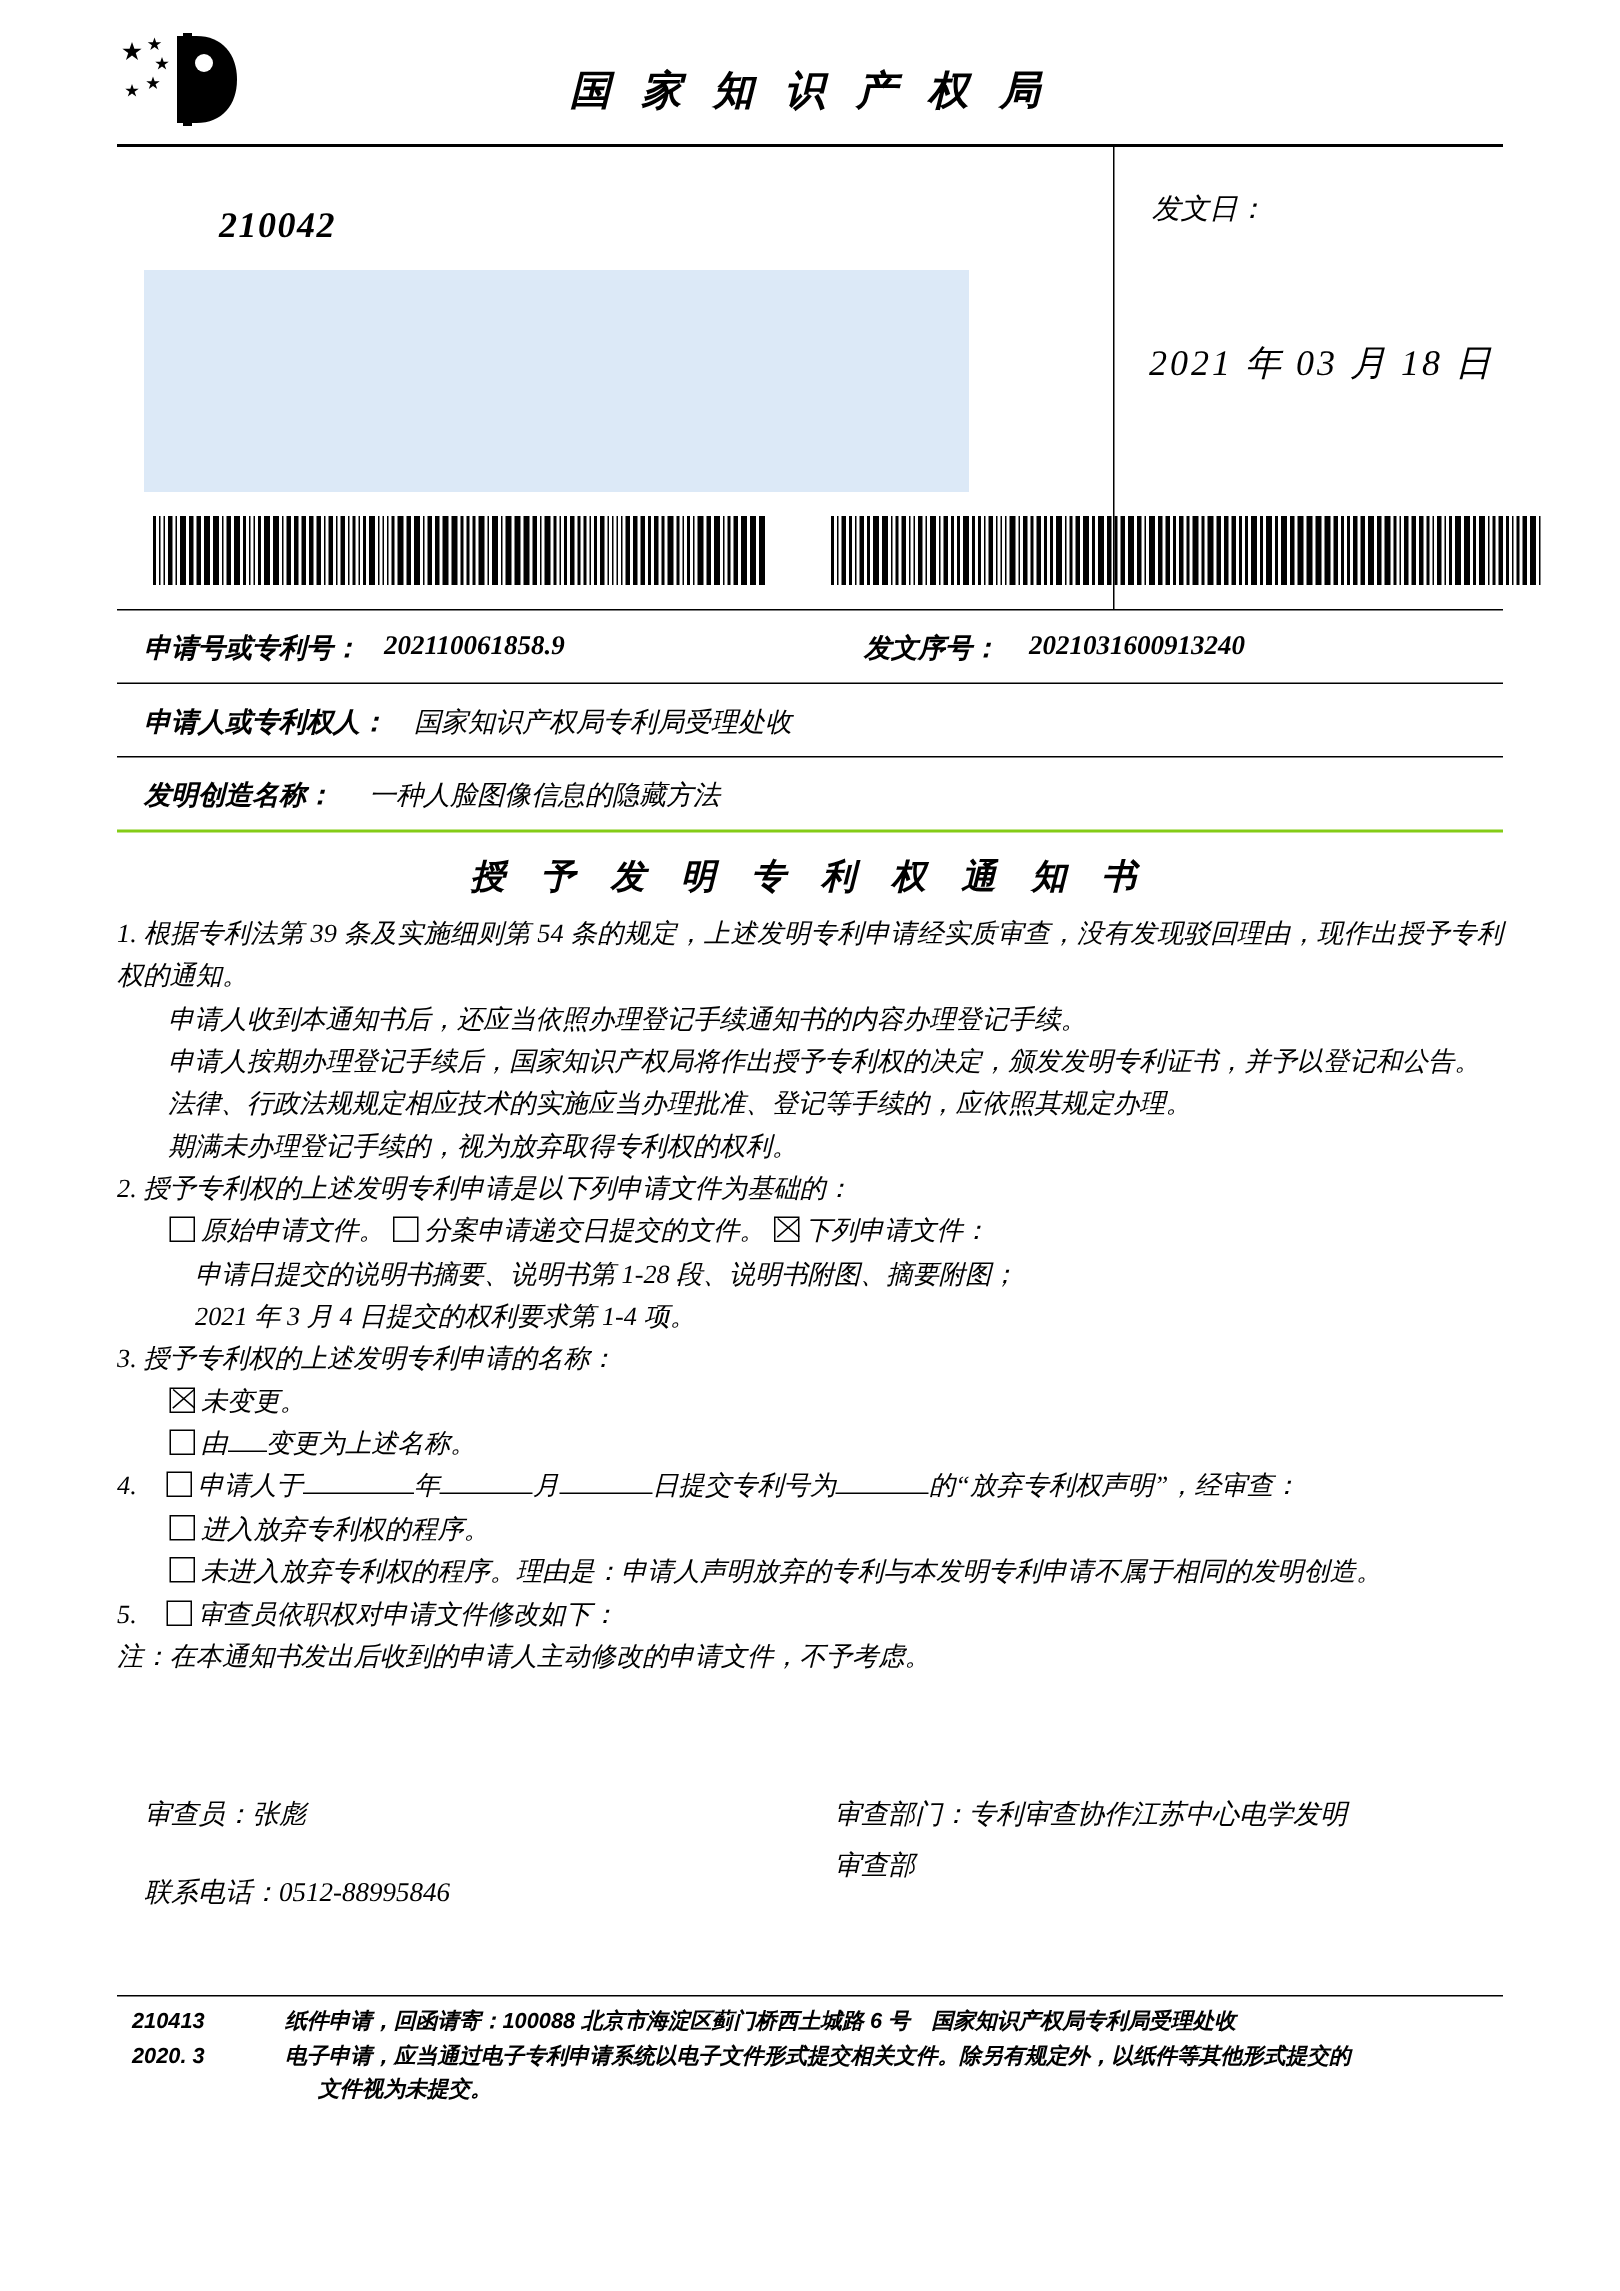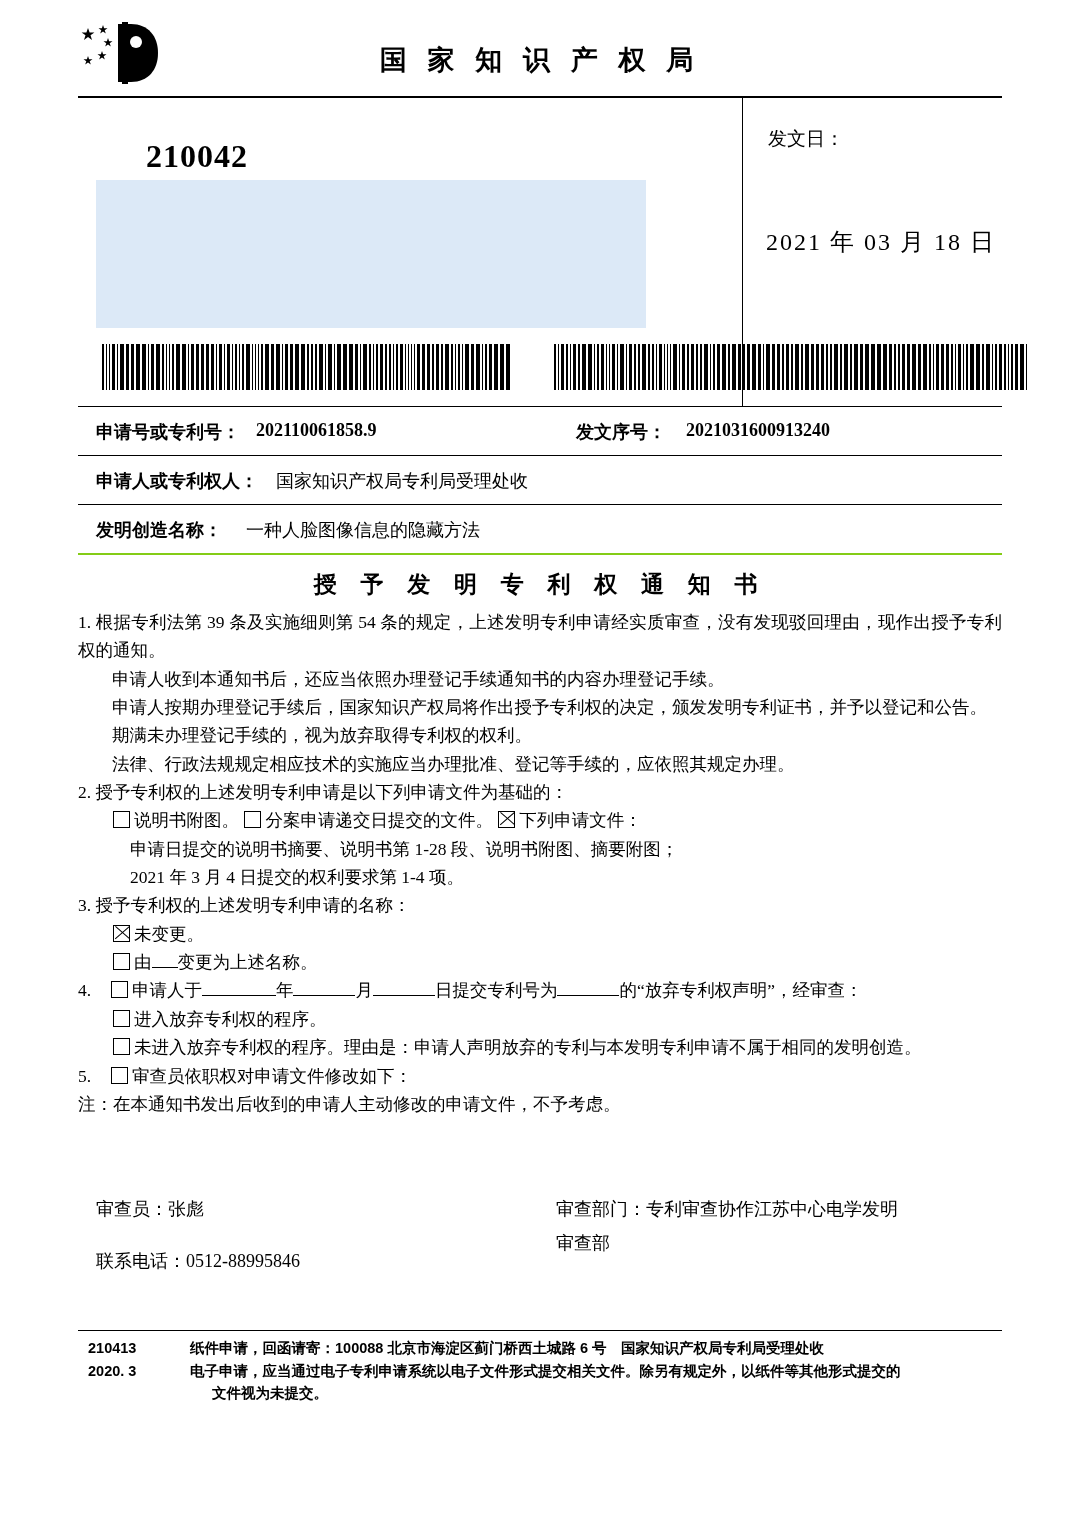--- a/index.html
+++ b/index.html
@@ -11,20 +11,21 @@
     font-family: "Liberation Serif", "DejaVu Serif", serif;
     color: #000;
   }
   .page {
     position: relative;
     width: 1080px;
     height: 1527px;
     margin: 0 auto;
     background: #fff;
     overflow: hidden;
+    font-style: italic;
   }
   
   .header {
     position: relative;
     height: 96px;
   }
   .emblem {
     position: absolute;
     left: 78px;
     top: 22px;
@@ -58,21 +59,21 @@
     left: 664px;
     top: 0;
     bottom: 0;
     width: 0;
     border-left: 1px solid #000;
   }
   .postcode {
     position: absolute;
     left: 68px;
     top: 40px;
-    font-size: 32px;
+    font-size: 24px;
     font-weight: bold;
     letter-spacing: 1px;
   }
   .addr-box {
     position: absolute;
     left: 18px;
     top: 82px;
     width: 550px;
     height: 148px;
     background: #dce9f7;
@@ -461,26 +462,26 @@
     <span class="lbl" style="left:18px;">发明创造名称：</span>
     <span class="val norm" style="left:168px;">一种人脸图像信息的隐藏方法</span>
   </div>
 
   <div class="doc-title">授 予 发 明 专 利 权 通 知 书</div>
 
   <div class="body">
     <p>1. 根据专利法第 39 条及实施细则第 54 条的规定，上述发明专利申请经实质审查，没有发现驳回理由，现作出授予专利权的通知。</p>
     <p class="indent1">申请人收到本通知书后，还应当依照办理登记手续通知书的内容办理登记手续。</p>
     <p><span style="display:inline-block;width:34px;"></span><span>申请人按期办理登记手续后，国家知识产权局将作出授予专利权的决定，颁发发明专利证书，并予以登记和公告。</span></p>
+    <p class="indent1">法律、行政法规规定相应技术的实施应当办理批准、登记等手续的，应依照其规定办理。</p>
     <p class="indent1">期满未办理登记手续的，视为放弃取得专利权的权利。</p>
-    <p class="indent1">法律、行政法规规定相应技术的实施应当办理批准、登记等手续的，应依照其规定办理。</p>
     <p>2. 授予专利权的上述发明专利申请是以下列申请文件为基础的：</p>
 
     <p class="indent2">
-      <span class="cb"></span><span>说明书附图。</span>
+      <span class="cb"></span><span>原始申请文件。</span>
       <span class="cb"></span><span>分案申请递交日提交的文件。</span>
       <span class="cb x"></span><span>下列申请文件：</span>
     </p>
     <p style="padding-left:52px;">申请日提交的说明书摘要、说明书第 1-28 段、说明书附图、摘要附图；</p>
     <p style="padding-left:52px;">2021 年 3 月 4 日提交的权利要求第 1-4 项。</p>
 
     <p>3. 授予专利权的上述发明专利申请的名称：</p>
     <p class="indent2">
       <span class="cb x"></span><span>未变更。</span>
     </p>

